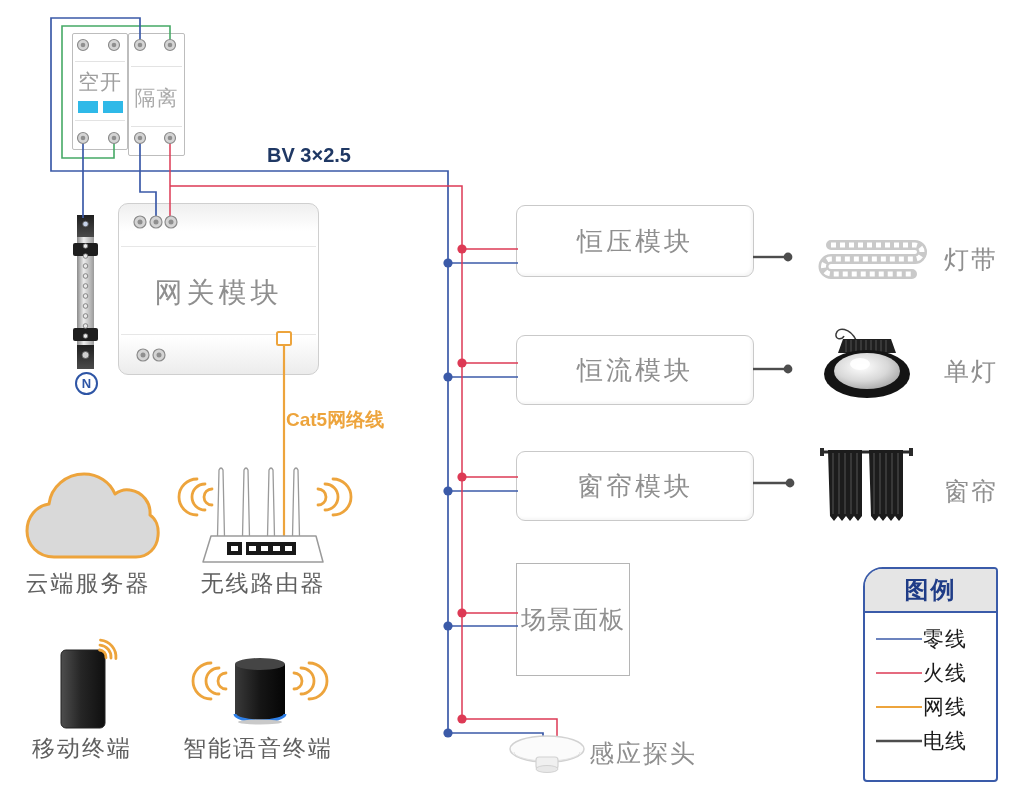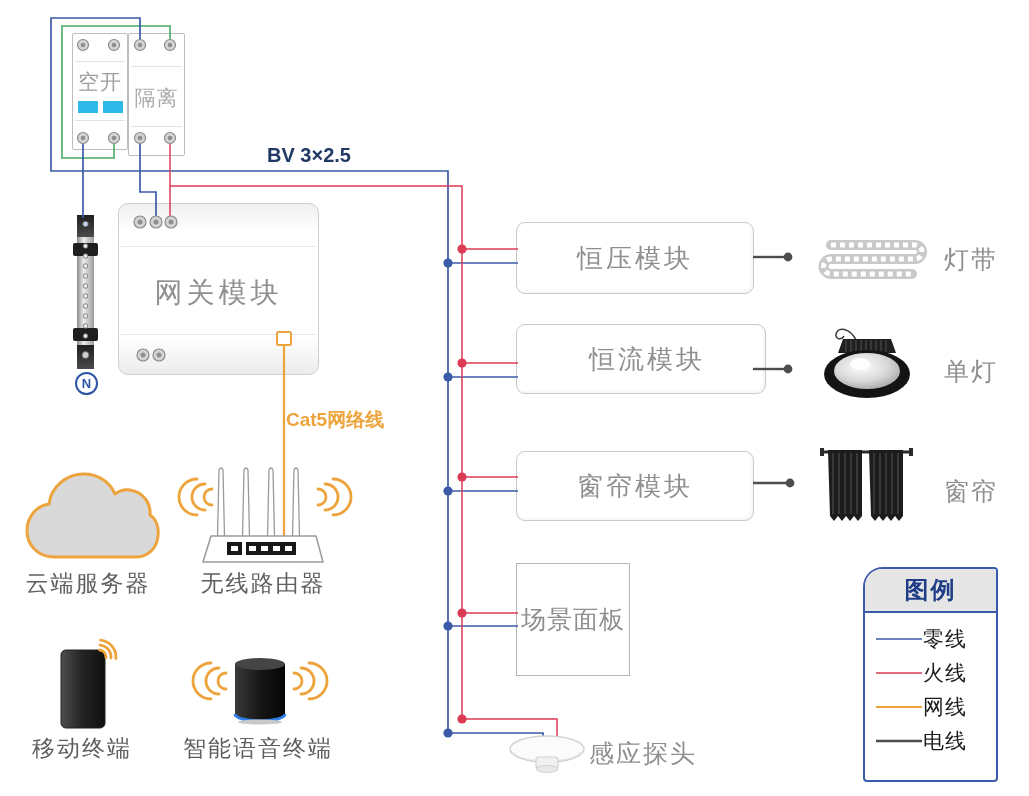--- a/index.html
+++ b/index.html
@@ -66,24 +66,24 @@
   <div class="clamp" style="top:243px;"></div>
   <div class="clamp" style="top:328px;"></div>
   <div class="nsym">N</div>
 
   <div class="gateway">
     <div class="crease" style="top:42px;background:#e7e7e7;"></div>
     <div class="crease" style="top:130px;background:#e7e7e7;"></div>
     <div class="glab">网关模块</div>
   </div>
 
-  <div class="mbox" style="top:222px;align-items:center;">
+  <div class="mbox" style="top:205px;align-items:center;">
     <span>恒压模块</span>
     </div>
-  <div class="mbox" style="top:324px;height:68px;padding-left:12px;">
+  <div class="mbox" style="top:335px;height:68px;">
     <span>恒流模块</span>
     </div>
   <div class="mbox" style="top:451px;height:68px;">
     <span>窗帘模块</span>
     </div>
   <div class="panelbox">
     <span>场景面板</span>
     </div>
 
   <div class="legend">

